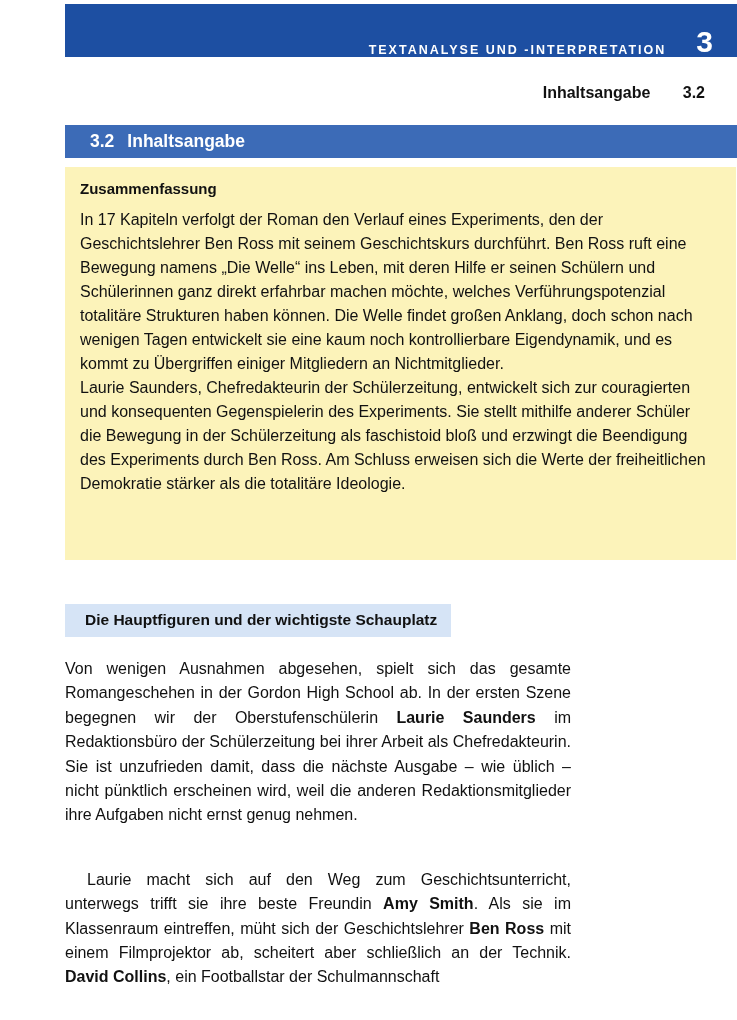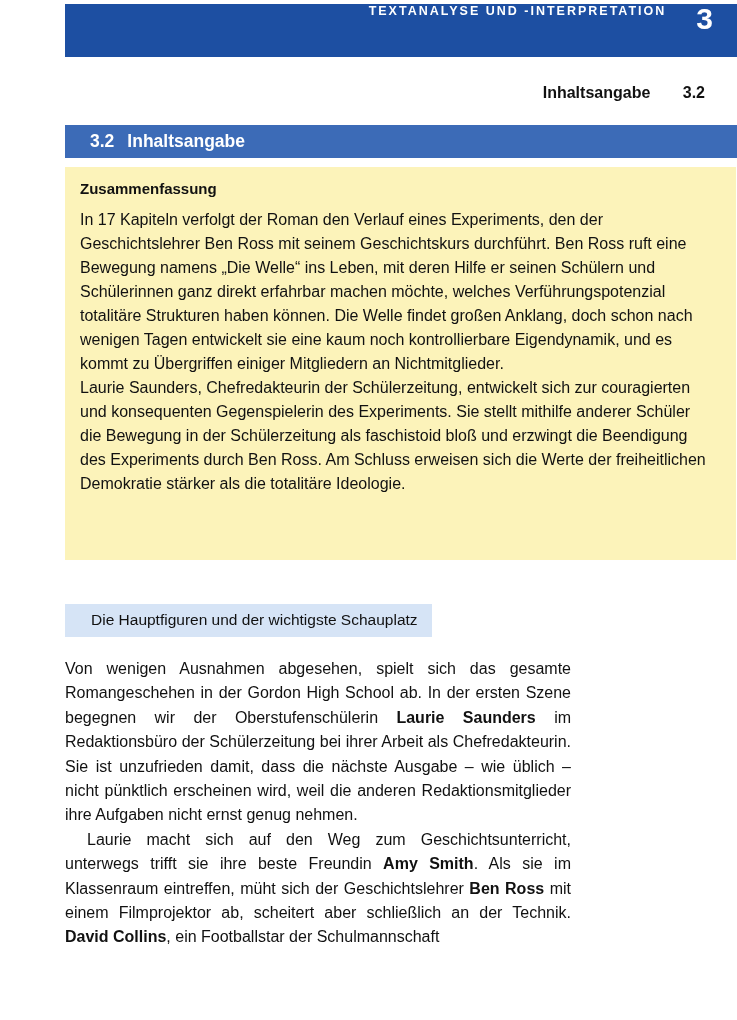--- a/index.html
+++ b/index.html
@@ -14,21 +14,21 @@
     overflow: hidden;
   }
 
   
   .topbar {
     position: absolute;
     left: 65px; right: 0; top: 4px; height: 53px;
     background: #1d4fa2;
     color: #ffffff;
     display: flex;
-    align-items: flex-start;
+    align-items: flex-end;
     justify-content: flex-end;
   }
   .topbar-title {
     font-size: 12.5px;
     font-weight: bold;
     letter-spacing: 2px;
     margin-right: 30px;
     white-space: nowrap;
   }
   .topbar-number {
@@ -79,39 +79,39 @@
     font-size: 16px;
     line-height: 24px;
   }
 
   
   .subheading {
     position: absolute;
     left: 65px; top: 604px;
     background: #d6e4f6;
     width: fit-content;
-    padding: 5px 14px 6px 26px;
+    padding: 5px 14px 6px 20px;
     font-size: 15.5px;
-    font-weight: normal;
+    font-weight: bold;
     line-height: 21.5px;
     color: #111111;
     white-space: nowrap;
   }
 
   
   .body-text {
     position: absolute;
     left: 65px; top: 657px;
     width: 506px;
     font-size: 16px;
     line-height: 24.4px;
     text-align: justify;
     color: #111111;
   }
-  .body-text p.indent { text-indent: 22px; }
+  .body-text p.indent { text-indent: 22px; margin-top: 40px; }
 
   
   .pagefooter {
     position: absolute;
     left: 65px; top: 970px;
     width: 506px;
     display: flex;
     align-items: baseline;
     justify-content: space-between;
   }

